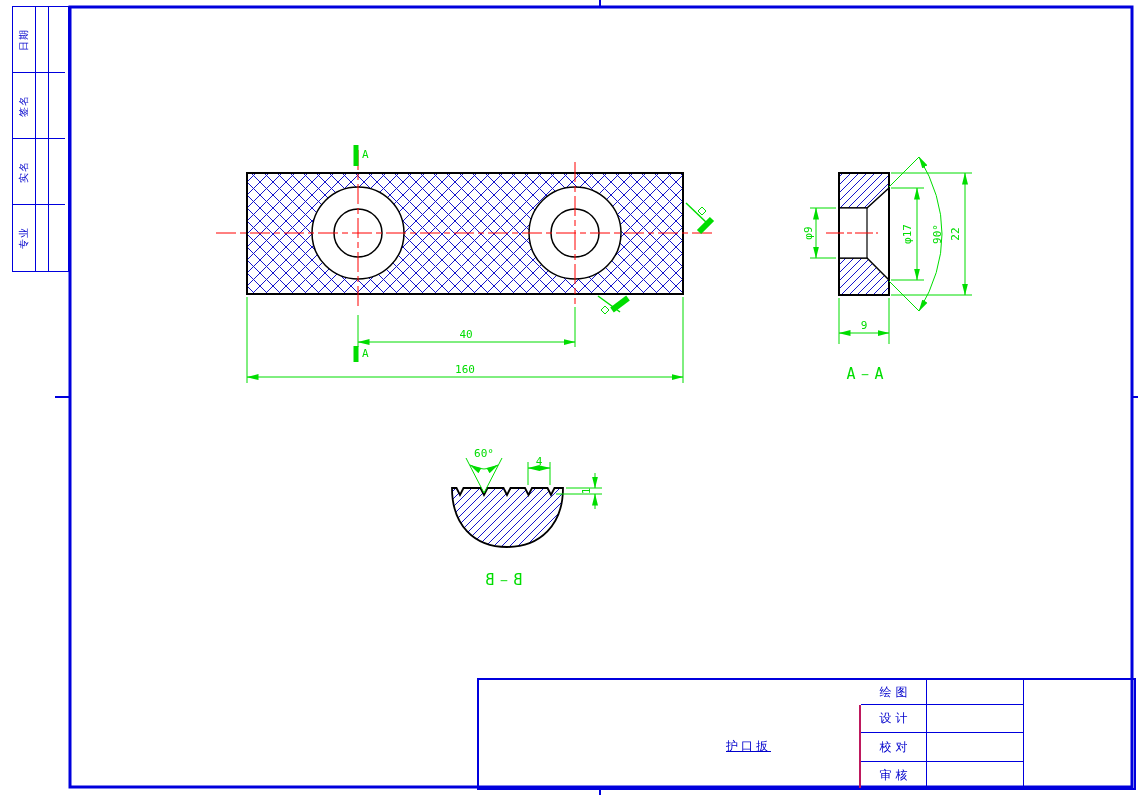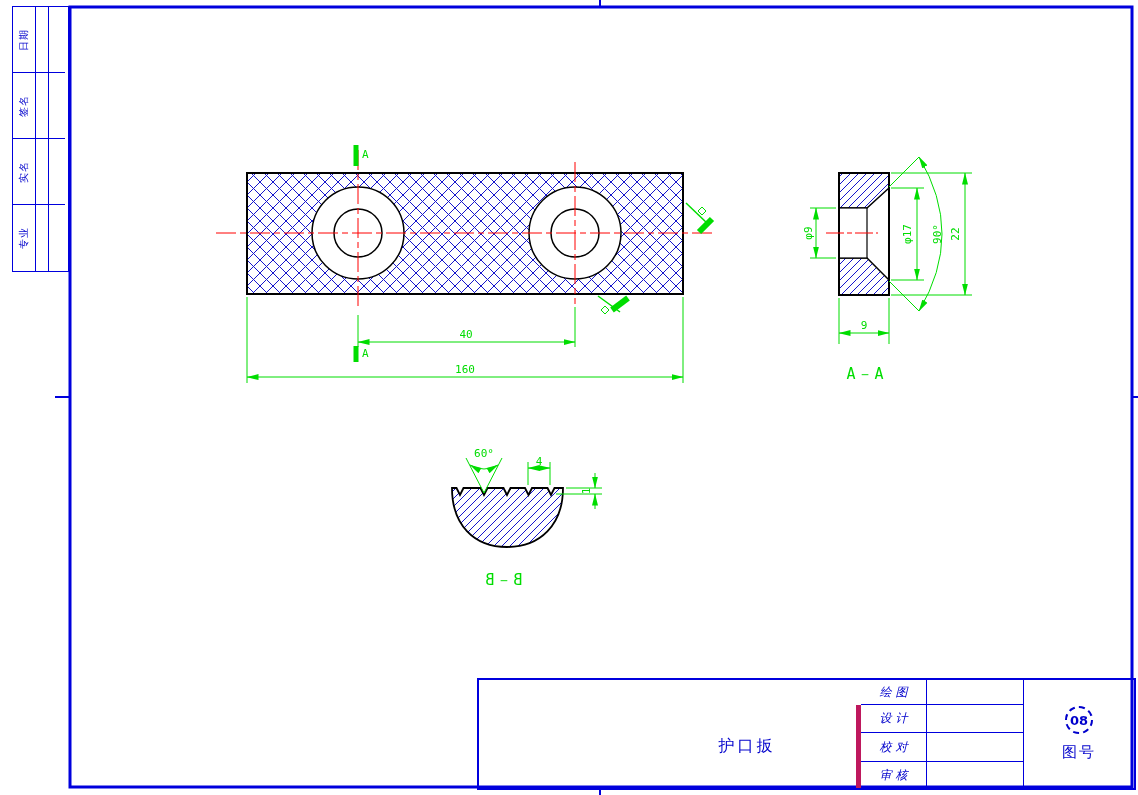--- a/index.html
+++ b/index.html
@@ -25,24 +25,24 @@
     border:2px solid #0000dd;display:grid;
     grid-template-columns:159px 223px 66px 97px auto;
     grid-template-rows:25px 28px 29px auto;
     color:#0000cc;}
   #title-block div{box-sizing:border-box;}
   .tb-school{grid-column:1;grid-row:1/5;border-right:1px solid #0000dd;
     display:flex;flex-direction:column;align-items:center;justify-content:center;
     font-size:13px;letter-spacing:1px;line-height:1.9;}
   .tb-project{grid-column:2;grid-row:1;border-right:1px solid #0000dd;border-bottom:1px solid #0000dd;
     display:flex;align-items:center;justify-content:center;font-size:13px;letter-spacing:8px;text-indent:8px;}
-  .tb-part{grid-column:2;grid-row:2/5;border-right:5px solid #be185d;
-    display:flex;align-items:center;justify-content:center;font-size:16px;letter-spacing:3px;}
+  .tb-part{grid-column:2;grid-row:2/5;border-right:2px solid #be185d;
+    display:flex;align-items:center;justify-content:center;font-size:12px;letter-spacing:3px;text-decoration:underline;}
   .tb-role{grid-column:3;border-right:1px solid #0000dd;border-bottom:1px solid #0000dd;
-    display:flex;align-items:center;justify-content:center;font-size:12px;font-style:italic;}
+    display:flex;align-items:center;justify-content:center;font-size:12px;}
   .tb-role.r4{border-bottom:none;}
   .tb-blank{grid-column:4;border-right:1px solid #0000dd;border-bottom:1px solid #0000dd;}
   .tb-blank.r4{border-bottom:none;}
   .tb-no{grid-column:5;grid-row:1/5;display:flex;flex-direction:column;align-items:center;justify-content:center;gap:9px;}
   .tb-no .circ{width:28px;height:28px;border:2px dashed #0000cc;border-radius:50%;
     display:flex;align-items:center;justify-content:center;font-weight:bold;font-size:13px;}
   .tb-no .lbl{font-size:15px;letter-spacing:2px;}
 </style>
 </head>
 <body>
@@ -202,19 +202,15 @@
 
   <div class="tb-role" style="grid-row:1">绘 图</div>
   <div class="tb-blank" style="grid-row:1"></div>
   <div class="tb-role" style="grid-row:2">设 计</div>
   <div class="tb-blank" style="grid-row:2"></div>
   <div class="tb-role" style="grid-row:3">校 对</div>
   <div class="tb-blank" style="grid-row:3"></div>
   <div class="tb-role r4" style="grid-row:4">审 核</div>
   <div class="tb-blank r4" style="grid-row:4"></div>
 
-  <div class="tb-no">
-    <div class="circ">08</div>
-    <div class="lbl">图号</div>
-  </div>
 </div>
 
 </div>
 
 </body></html>

